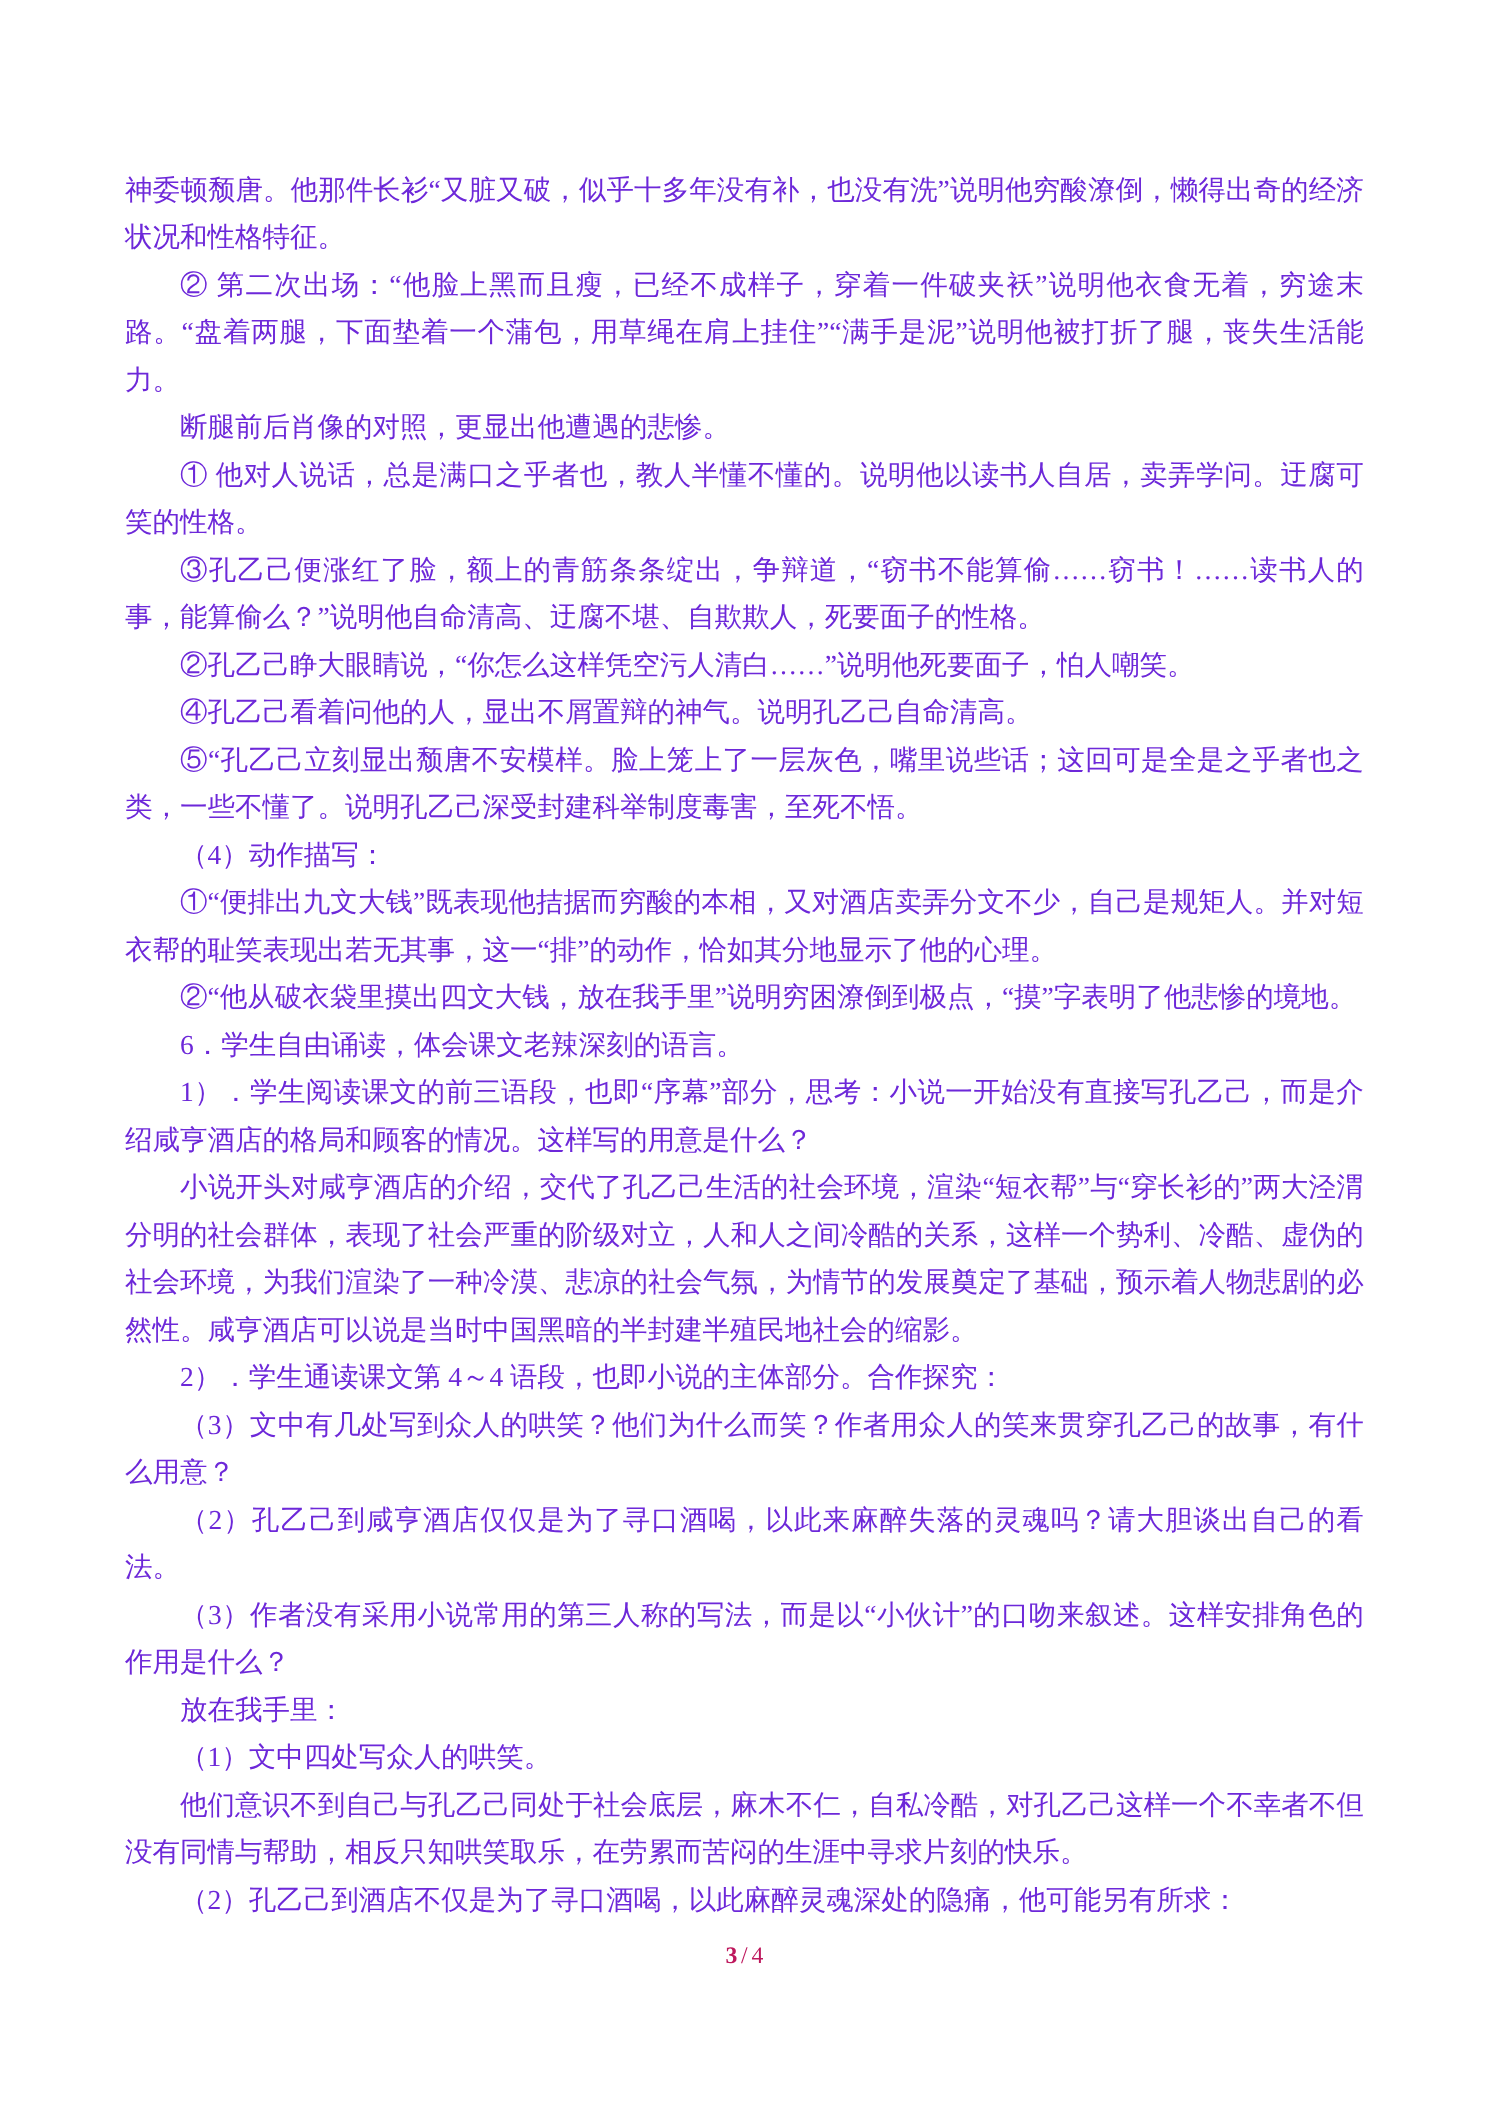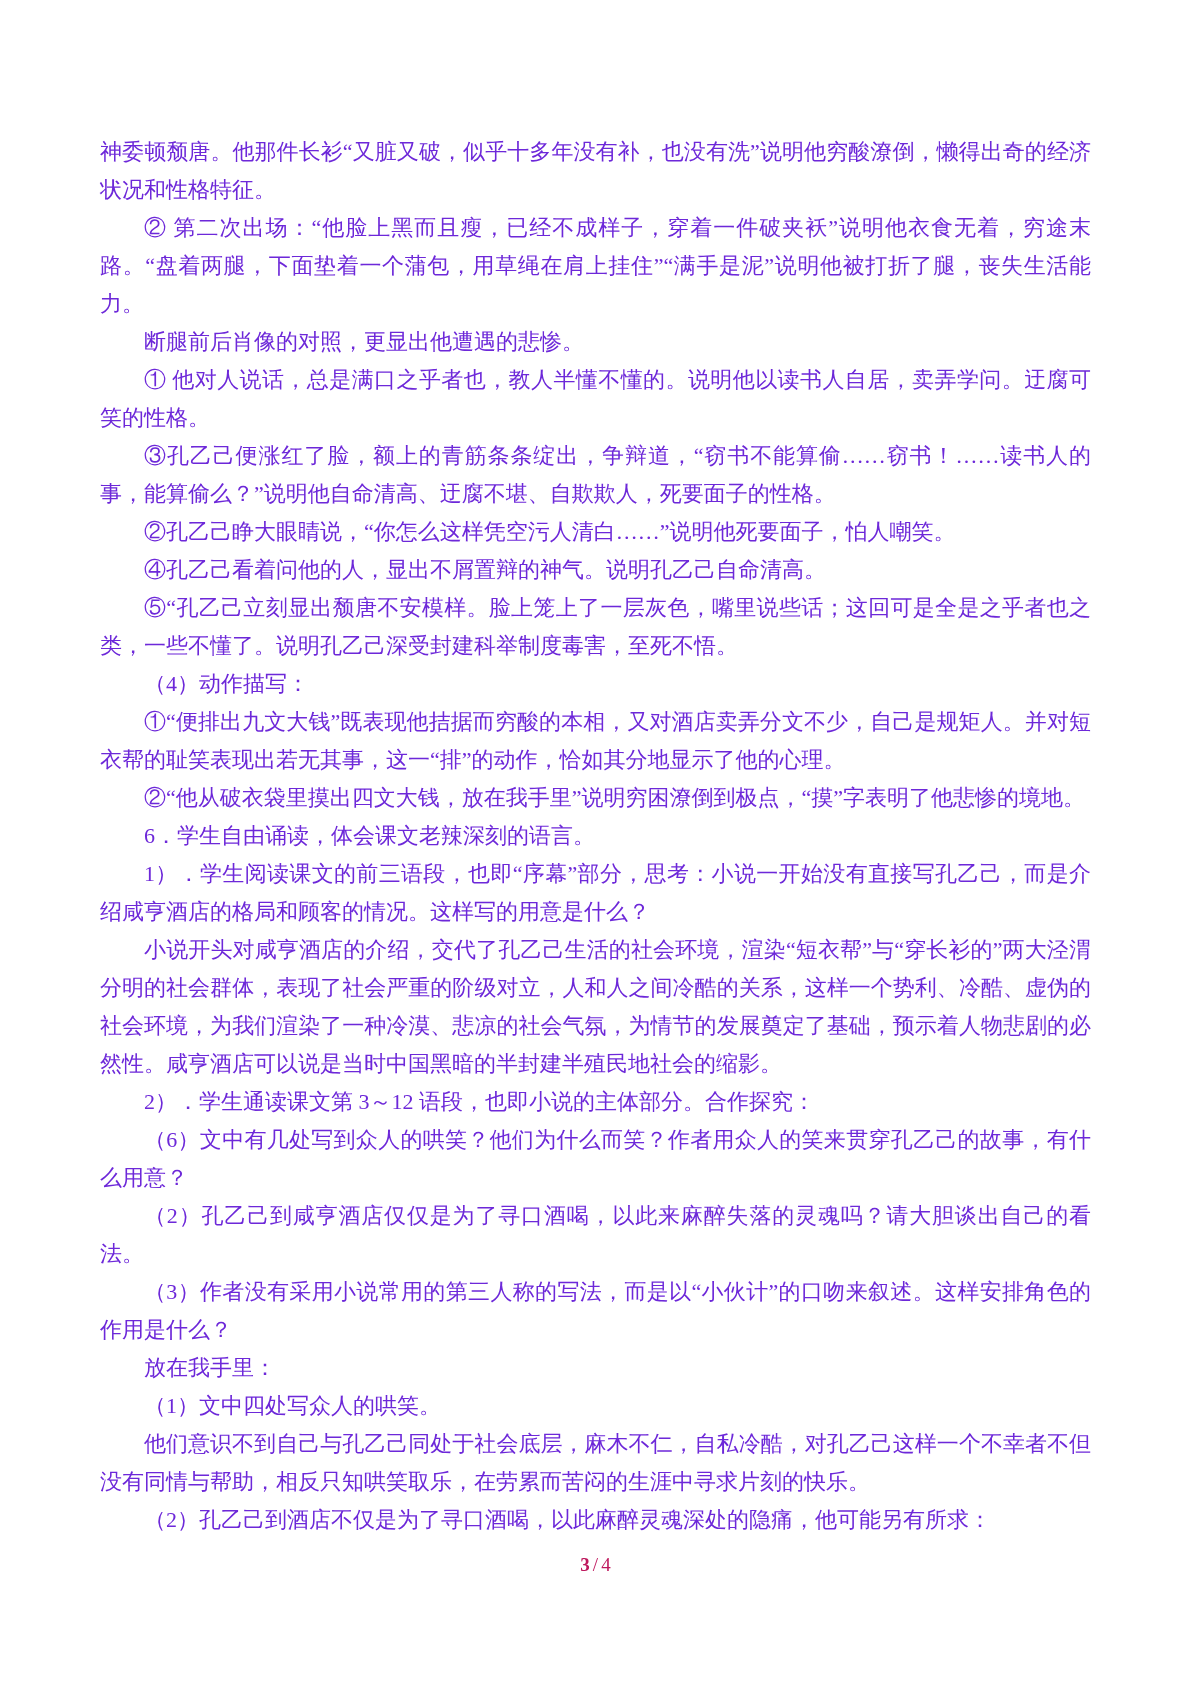--- a/index.html
+++ b/index.html
@@ -66,22 +66,22 @@
       <p class="para indent">③孔乙己便涨红了脸，额上的青筋条条绽出，争辩道，“窃书不能算偷……窃书！……读书人的事，能算偷么？”说明他自命清高、迂腐不堪、自欺欺人，死要面子的性格。</p>
       <p class="para indent">②孔乙己睁大眼睛说，“你怎么这样凭空污人清白……”说明他死要面子，怕人嘲笑。</p>
       <p class="para indent">④孔乙己看着问他的人，显出不屑置辩的神气。说明孔乙己自命清高。</p>
       <p class="para indent">⑤“孔乙己立刻显出颓唐不安模样。脸上笼上了一层灰色，嘴里说些话；这回可是全是之乎者也之类，一些不懂了。说明孔乙己深受封建科举制度毒害，至死不悟。</p>
       <p class="para indent">（4）动作描写：</p>
       <p class="para indent">①“便排出九文大钱”既表现他拮据而穷酸的本相，又对酒店卖弄分文不少，自己是规矩人。并对短衣帮的耻笑表现出若无其事，这一“排”的动作，恰如其分地显示了他的心理。</p>
       <p class="para indent">②“他从破衣袋里摸出四文大钱，放在我手里”说明穷困潦倒到极点，“摸”字表明了他悲惨的境地。</p>
       <p class="para indent">6．学生自由诵读，体会课文老辣深刻的语言。</p>
       <p class="para indent">1）．学生阅读课文的前三语段，也即“序幕”部分，思考：小说一开始没有直接写孔乙己，而是介绍咸亨酒店的格局和顾客的情况。这样写的用意是什么？</p>
       <p class="para indent">小说开头对咸亨酒店的介绍，交代了孔乙己生活的社会环境，渲染“短衣帮”与“穿长衫的”两大泾渭分明的社会群体，表现了社会严重的阶级对立，人和人之间冷酷的关系，这样一个势利、冷酷、虚伪的社会环境，为我们渲染了一种冷漠、悲凉的社会气氛，为情节的发展奠定了基础，预示着人物悲剧的必然性。咸亨酒店可以说是当时中国黑暗的半封建半殖民地社会的缩影。</p>
-      <p class="para indent">2）．学生通读课文第 3～12 语段，也即小说的主体部分。合作探究：</p>
-      <p class="para indent">（6）文中有几处写到众人的哄笑？他们为什么而笑？作者用众人的笑来贯穿孔乙己的故事，有什么用意？</p>
+      <p class="para indent">2）．学生通读课文第 4～4 语段，也即小说的主体部分。合作探究：</p>
+      <p class="para indent">（3）文中有几处写到众人的哄笑？他们为什么而笑？作者用众人的笑来贯穿孔乙己的故事，有什么用意？</p>
       <p class="para indent">（2）孔乙己到咸亨酒店仅仅是为了寻口酒喝，以此来麻醉失落的灵魂吗？请大胆谈出自己的看法。</p>
       <p class="para indent">（3）作者没有采用小说常用的第三人称的写法，而是以“小伙计”的口吻来叙述。这样安排角色的作用是什么？</p>
       <p class="para indent">放在我手里：</p>
       <p class="para indent">（1）文中四处写众人的哄笑。</p>
       <p class="para indent">他们意识不到自己与孔乙己同处于社会底层，麻木不仁，自私冷酷，对孔乙己这样一个不幸者不但没有同情与帮助，相反只知哄笑取乐，在劳累而苦闷的生涯中寻求片刻的快乐。</p>
       <p class="para indent">（2）孔乙己到酒店不仅是为了寻口酒喝，以此麻醉灵魂深处的隐痛，他可能另有所求：</p>
     </div>
 </div>
 
 <div class="footer">

